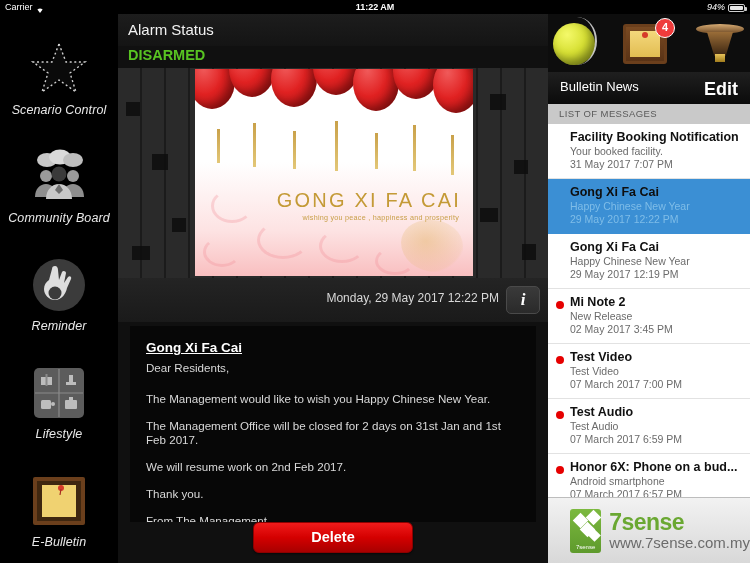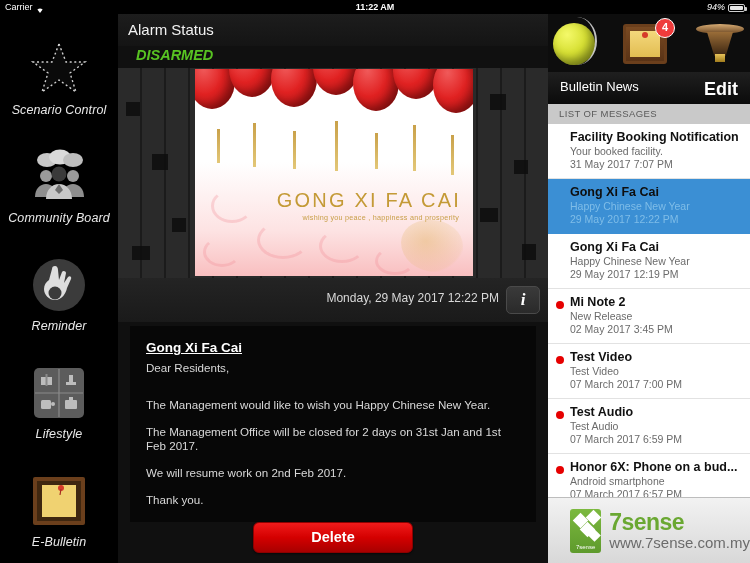--- a/index.html
+++ b/index.html
@@ -53,21 +53,21 @@
     position: absolute; left: 118px; top: 14px; width: 430px; height: 549px;
     background: #101010;
   }
   .alarm-head {
     position: absolute; left: 0; top: 0; width: 430px; height: 32px;
     background: linear-gradient(#1d1d1d, #141414);
     color: #f2f2f2; font-size: 15px; line-height: 32px; padding-left: 10px;
   }
   .alarm-state {
     position: absolute; left: 0; top: 32px; width: 430px; height: 22px;
-    color: #58c322; font-size: 14.5px; font-weight: bold; line-height: 18px; padding-left: 18px; font-style: italic;
+    color: #58c322; font-size: 14.5px; font-weight: bold; line-height: 18px; padding-left: 10px;
   }
 
   
   .banner {
     position: absolute; left: 0; top: 54px; width: 430px; height: 210px;
     background:
       repeating-linear-gradient(90deg, #2a2a2a 0 22px, #1b1b1b 22px 24px),
       repeating-linear-gradient(0deg, #2e2e2e 0 22px, #191919 22px 24px),
       #222;
     overflow: hidden;
@@ -373,21 +373,21 @@
       </div>
     </div>
 
     <div class="datebar">
       <div class="date-text">Monday, 29 May 2017 12:22 PM</div>
       <div class="info-btn">i</div>
     </div>
 
     <div class="msg-body">
       <div class="msg-title">Gong Xi Fa Cai</div>
-      <div class="msg-p" style="margin-bottom:23px">Dear Residents,</div>
+      <div class="msg-p" style="margin-bottom:17px">Dear Residents,</div>
       <div class="msg-p">The Management would like to wish you Happy Chinese New Year.</div>
       <div class="msg-p">The Management Office will be closed for 2 days on 31st Jan and 1st Feb 2017.</div>
       <div class="msg-p">We will resume work on 2nd Feb 2017.</div>
       <div class="msg-p">Thank you.</div>
       <div class="msg-p">From The Management.</div>
     </div>
 
     <div class="delete-btn">Delete</div>
   </div>
 

